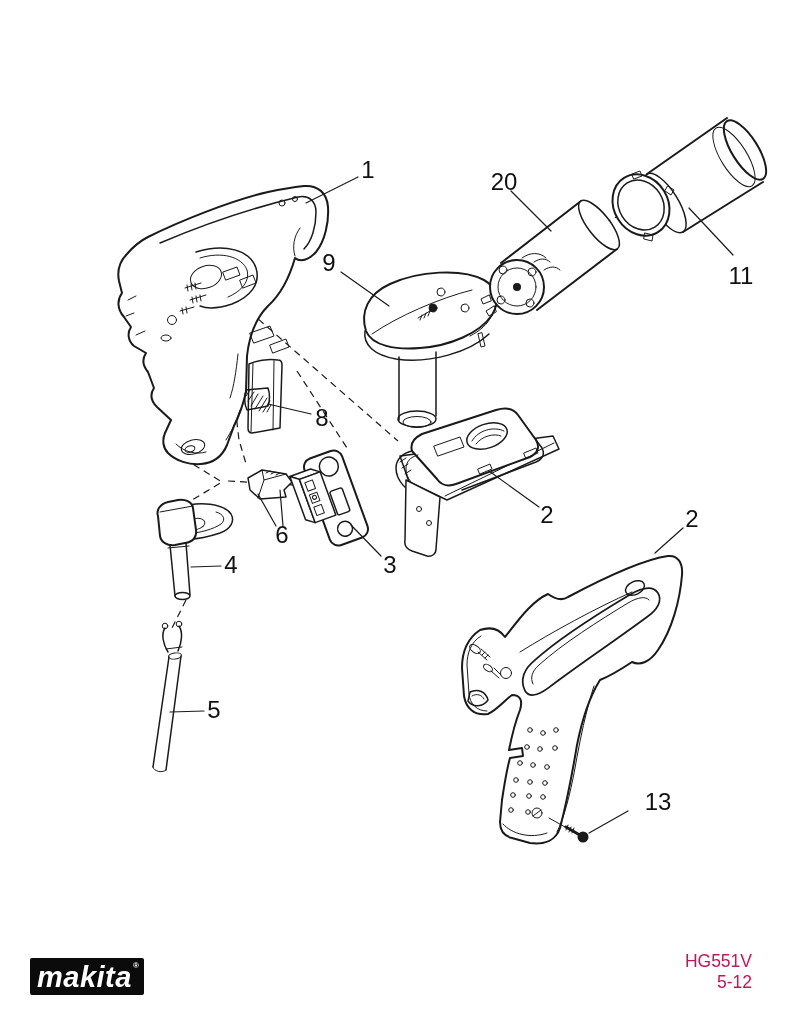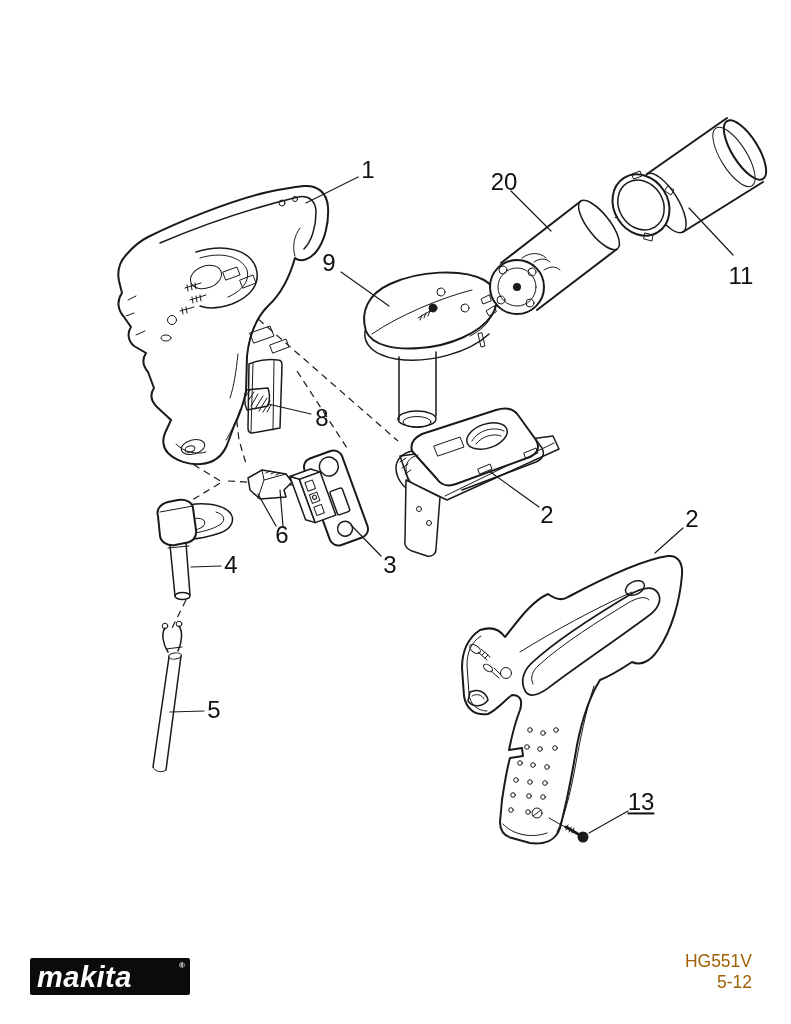--- a/index.html
+++ b/index.html
@@ -16,36 +16,36 @@
   .fillwhite-heavy{fill:#ffffff;stroke:#1a1a1a;stroke-width:2;stroke-linejoin:round;}
   .filldark{fill:#1a1a1a;stroke:none;}
   .dashed{fill:none;stroke:#1a1a1a;stroke-width:1.2;stroke-dasharray:7 5;stroke-linecap:butt;}
   .leader{fill:none;stroke:#1a1a1a;stroke-width:1.2;stroke-linecap:round;}
   .callout{
     position:absolute;transform:translate(-50%,-52%);
     font-size:24px;color:#111;font-weight:400;letter-spacing:0px;
     font-family:"Liberation Sans", sans-serif;white-space:nowrap;
   }
   .logo{
-    position:absolute;left:30px;top:958px;width:160px;height:37px;
+    position:absolute;left:30px;top:958px;width:114px;height:37px;
     background:#0b0b0b;border-radius:2px;
   }
   .logo .word{
     position:absolute;left:7px;top:-2px;width:124px;
     color:#ffffff;font-style:italic;font-weight:bold;
     font-size:29px;letter-spacing:0.5px;line-height:42px;
     font-family:"Liberation Sans", sans-serif;
   }
   .logo .reg{
     position:absolute;right:5px;top:3px;color:#ffffff;font-size:8px;
     font-style:normal;font-weight:bold;
   }
   .model-block{
     position:absolute;right:39px;top:951px;text-align:right;
-    font-size:17.5px;color:#a16207;line-height:21px;
+    font-size:17.5px;color:#be185d;line-height:21px;
     font-family:"Liberation Sans", sans-serif;
   }
 </style>
 </head>
 <body>
 
 <div class="page">
 
   <svg class="art" width="791" height="1024" viewBox="0 0 791 1024">
 
@@ -316,21 +316,21 @@
       <div class="callout" style="left: 547px; top: 516px;">2</div>
       <div class="callout" style="left: 390px; top: 566px;">3</div>
       <div class="callout" style="left: 231px; top: 566px;">4</div>
       <div class="callout" style="left: 214px; top: 711px;">5</div>
       <div class="callout" style="left: 282px; top: 536px;">6</div>
       <div class="callout" style="left: 322px; top: 419px;">8</div>
       <div class="callout" style="left: 329px; top: 264px;">9</div>
       <div class="callout" style="left: 504px; top: 183px;">20</div>
       <div class="callout" style="left: 741px; top: 277px;">11</div>
       <div class="callout" style="left: 692px; top: 520px;">2</div>
-      <div class="callout" style="left: 641px; top: 803px; text-decoration: underline;">13</div>
+      <div class="callout" style="left: 658px; top: 803px;">13</div>
     </div>
 
   <div class="logo">
     <span class="word">makita</span>
     <span class="reg">®</span>
   </div>
   <div class="model-block">
     <div>HG551V</div>
     <div>5-12</div>
   </div>

